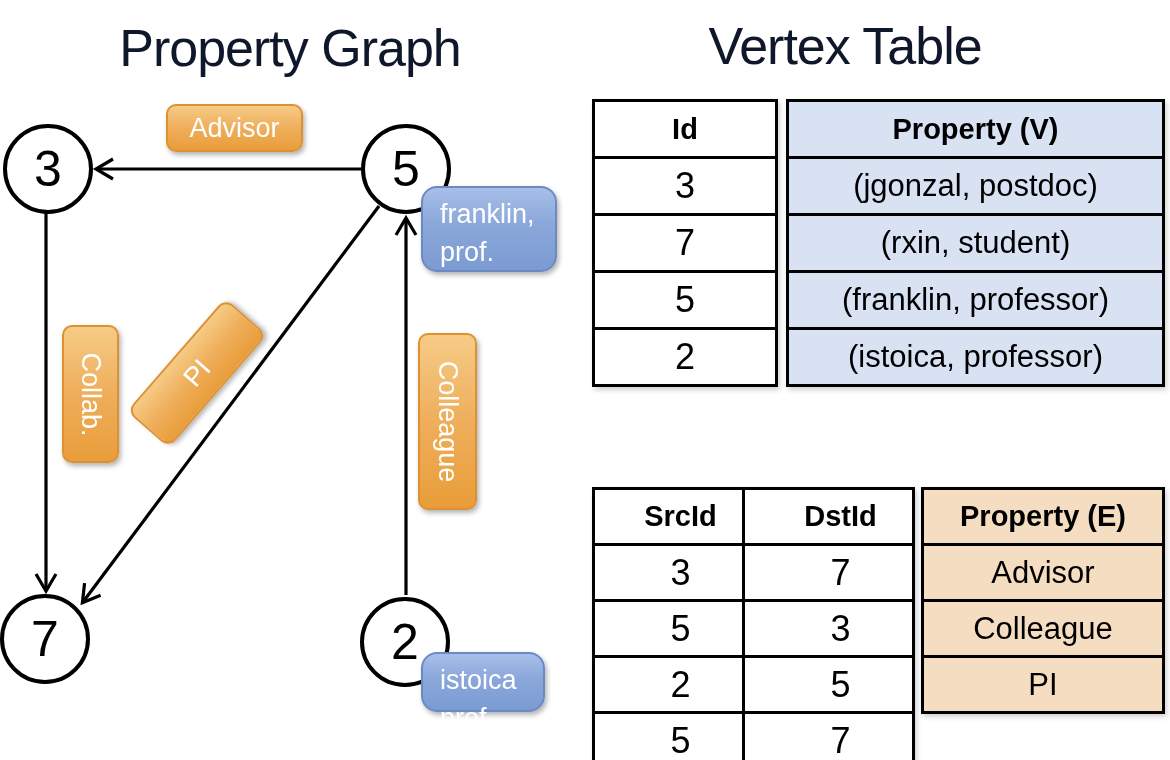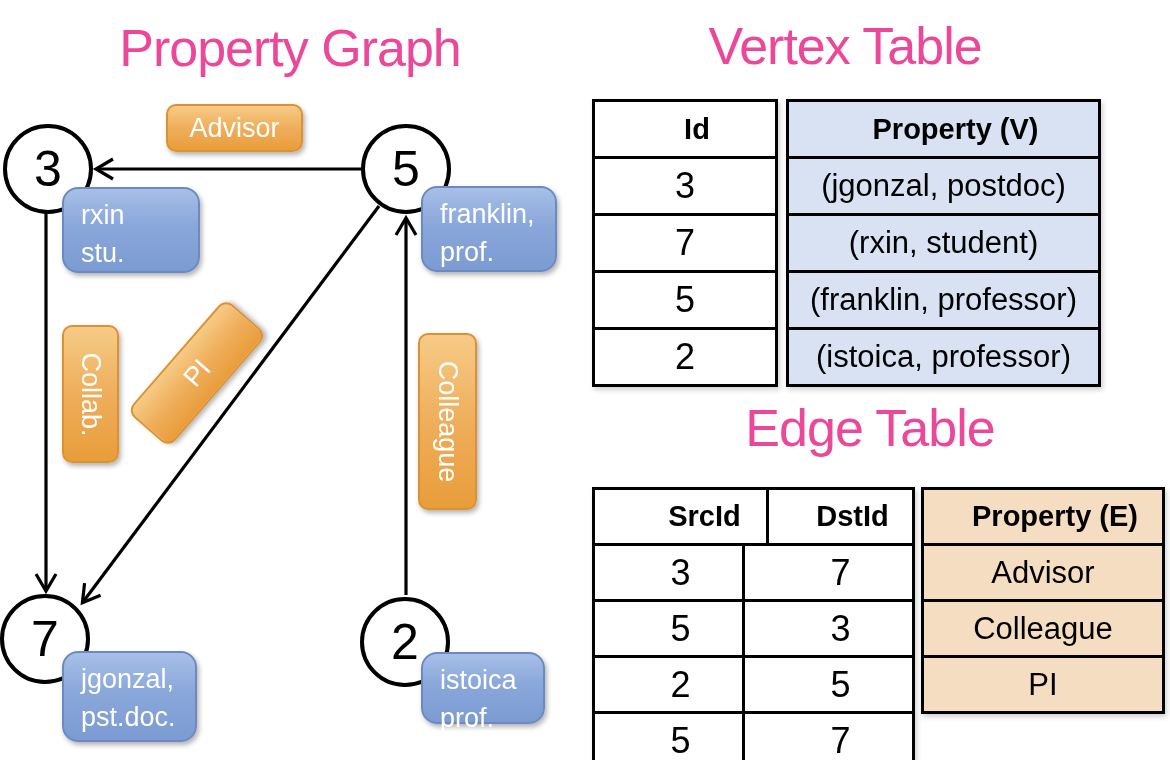--- a/index.html
+++ b/index.html
@@ -2,21 +2,21 @@
 <html><head>
 <meta charset="utf-8">
 <style>
   html,body { margin:0; padding:0; background:#ffffff; }
   .canvas {
     position:relative; width:1170px; height:760px; background:#ffffff;
     font-family:"Liberation Sans","DejaVu Sans",sans-serif; color:#000;
     overflow:hidden;
   }
   .title {
-    position:absolute; font-size:52px; letter-spacing:-1px; color:#ec4899;
+    position:absolute; font-size:52px; letter-spacing:-1px; color:#0f172a;
     text-align:center; white-space:nowrap; font-weight:400;
   }
   .title-graph  { left:60px;  top:18px;  width:460px; }
   .title-vertex { left:645px; top:16px;  width:400px; }
   .title-edge   { left:670px; top:398px; width:400px; }
 
   svg.edges { position:absolute; left:0; top:0; }
 
   .node {
     position:absolute; width:90px; height:90px; box-sizing:border-box;
@@ -33,21 +33,21 @@
     position:absolute; box-sizing:border-box;
     background:linear-gradient(180deg,#a7bfe8 0%,#8aa7da 45%,#7b9bd2 100%);
     border:2px solid #6d89c2; border-radius:16px;
     color:#fff; font-size:27px; line-height:38px; padding:7px 0 0 17px;
     box-shadow:2px 3px 5px rgba(0,0,0,0.30);
   }
   .vbox span { display:block; white-space:nowrap; }
   .pos-rxin     { left:62px;  top:187px; width:138px; height:86px; }
   .pos-franklin { left:421px; top:186px; width:136px; height:86px; }
   .pos-jgonzal  { left:62px;  top:651px; width:135px; height:91px; }
-  .pos-istoica  { left:421px; top:652px; width:124px; height:72px; }
+  .pos-istoica  { left:421px; top:652px; width:124px; height:60px; }
 
   .ebox {
     position:absolute; box-sizing:border-box;
     background:linear-gradient(180deg,#f6cb86 0%,#efae5b 50%,#e99d3a 100%);
     border:2px solid #dd9130; border-radius:10px;
     color:#fff; font-size:27px;
     display:flex; align-items:center; justify-content:center;
     box-shadow:2px 3px 5px rgba(0,0,0,0.30);
   }
   .pos-advisor   { left:166px; top:104px; width:137px; height:48px; }
@@ -60,45 +60,44 @@
     position:absolute; box-sizing:border-box; background:#fff;
     border:3px solid #000; box-shadow:2px 3px 5px rgba(0,0,0,0.18);
   }
   .fill-blue { background:#D8E2F3; }
   .fill-tan  { background:#F5DDC1; }
   .trow {
     height:54px; border-top:3px solid #000;
     display:flex; align-items:center; justify-content:center;
     font-size:31px;
   }
-  .tbl .trow:first-child, .tbl .trow2:first-child { border-top:none;margin-left:24px; }
+  .tbl .trow:first-child, .tbl .trow2:first-child { border-top:none; }
   .th  { font-weight:bold; font-size:29px; }
   .num { font-size:36px; }
   .vt-id   { left:592px; top:99px;  width:186px; }
-  .vt-prop { left:786px; top:99px;  width:315px; }
+  .vt-prop { left:786px; top:99px;  width:379px; }
   .et-ids  { left:592px; top:487px; width:323px; }
   .et-prop { left:921px; top:487px; width:244px; }
   .et-ids .trow, .et-prop .trow, .trow2 { height:53px; }
   .trow2 { display:flex; border-top:3px solid #000; }
   .trow2 .c {
     display:flex; align-items:center; justify-content:center;
     box-sizing:border-box;
     padding-left:24px;
   }
   .trow2 .c.src { width:147px; }
   .trow2 .c.dst { flex:1; border-left:3px solid #000;text-align:center; }
 </style>
 </head>
 <body>
 
 <div class="canvas">
 
   <div class="title title-graph">Property Graph</div>
   <div class="title title-vertex">Vertex Table</div>
-  <div class="title title-edge">Edge Table</div>
 
   <svg class="edges" width="1170" height="760" viewBox="0 0 1170 760">
     <defs>
       <marker id="arw" markerUnits="userSpaceOnUse" markerWidth="44" markerHeight="44" viewBox="-22 -22 44 44" refX="-1" refY="0" orient="auto">
         <path d="M -17 -10 L 0 0 L -17 10" fill="none" stroke="#000" stroke-width="3.2"></path>
       </marker>
     </defs>
     <line x1="363" y1="169" x2="97" y2="169" stroke="#000" stroke-width="3.2" marker-end="url(#arw)"></line>
     <line x1="46" y1="213" x2="46" y2="590" stroke="#000" stroke-width="3.2" marker-end="url(#arw)"></line>
     <line x1="379" y1="206" x2="83" y2="602" stroke="#000" stroke-width="3.2" marker-end="url(#arw)"></line>
@@ -111,31 +110,23 @@
   <div class="node node-5">
     <span>5</span>
   </div>
   <div class="node node-7">
     <span>7</span>
   </div>
   <div class="node node-2">
     <span>2</span>
   </div>
 
-  <div class="vbox pos-rxin">
-    <span>rxin</span>
-    <span>stu.</span>
-  </div>
   <div class="vbox pos-franklin">
     <span>franklin,</span>
     <span>prof.</span>
-  </div>
-  <div class="vbox pos-jgonzal">
-    <span>jgonzal,</span>
-    <span>pst.doc.</span>
   </div>
   <div class="vbox pos-istoica">
     <span>istoica</span>
     <span>prof.</span>
   </div>
 
   <div class="ebox pos-advisor">
     <span>Advisor</span>
   </div>
   <div class="ebox pos-collab vert">

